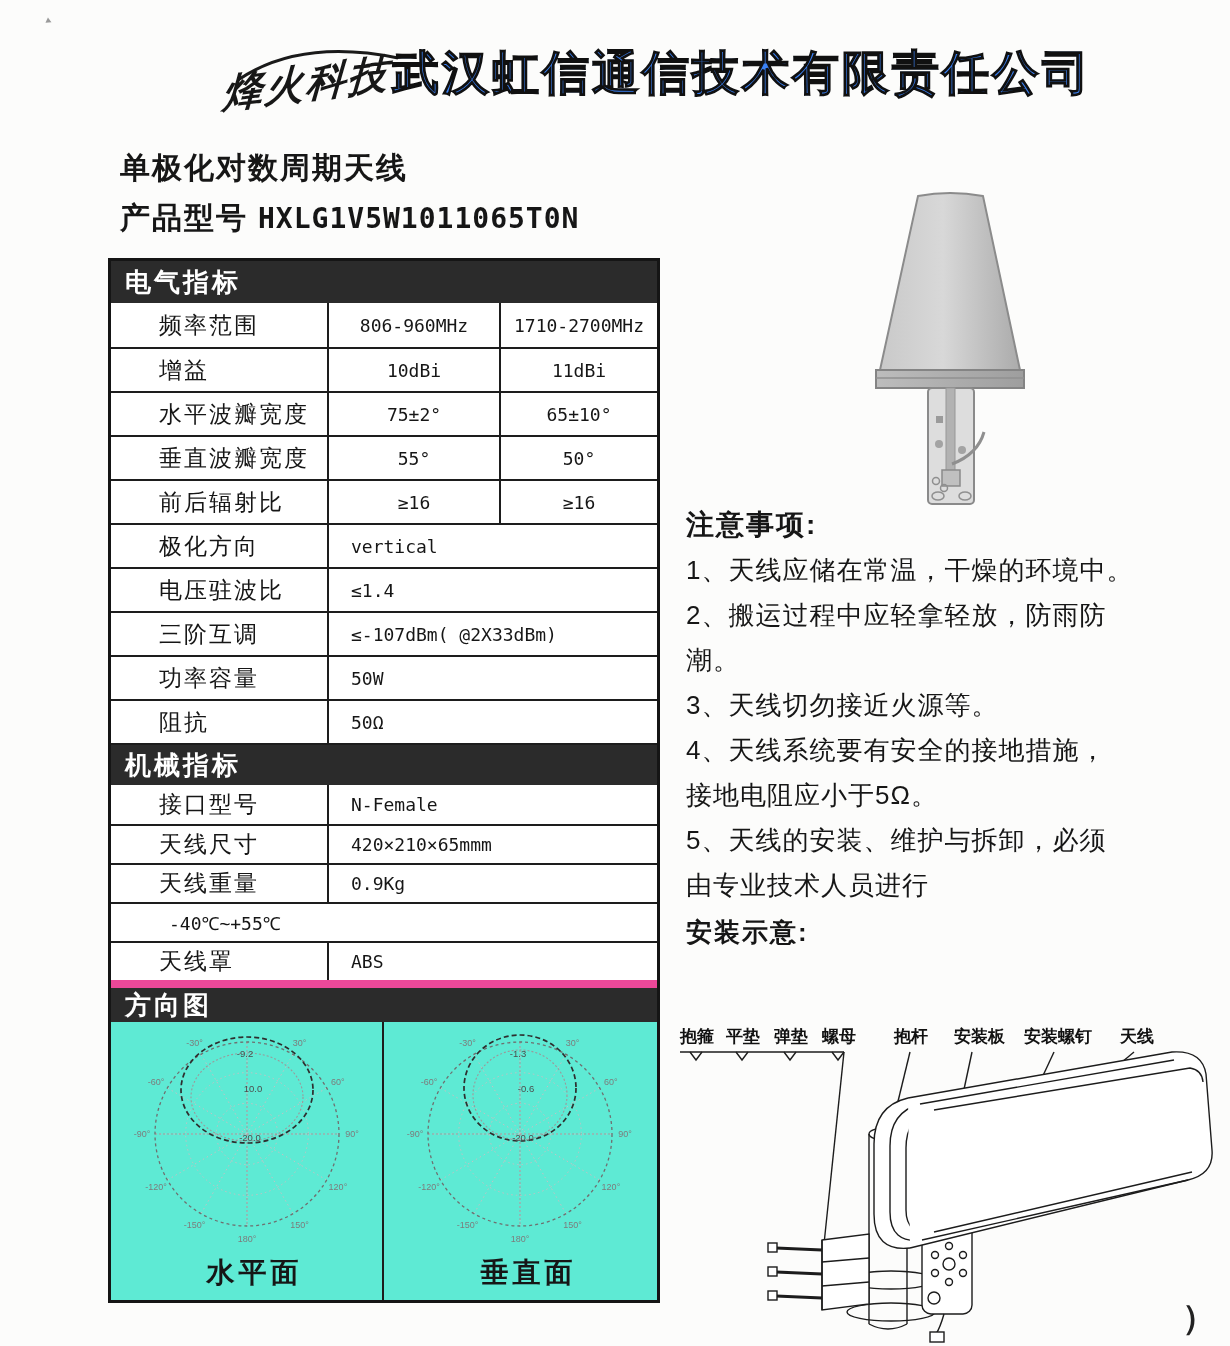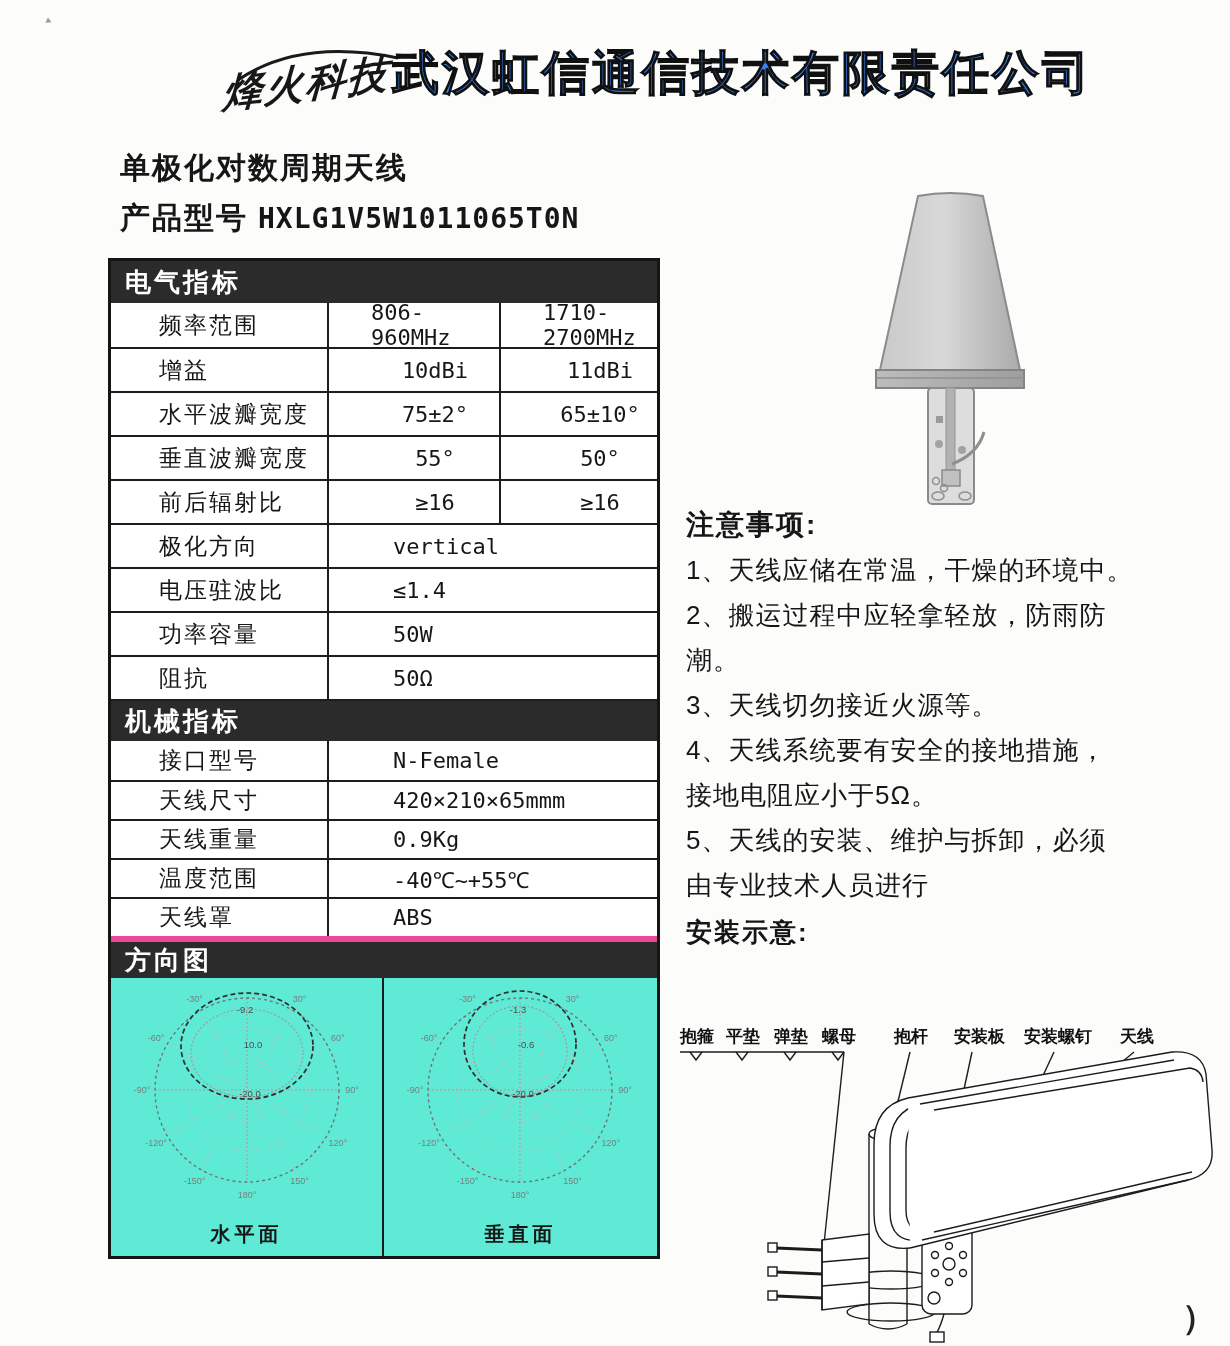--- a/index.html
+++ b/index.html
@@ -34,28 +34,28 @@
     letter-spacing:3px; display:flex; align-items:center; padding-left:14px; box-sizing:border-box;
   }
   .trow{display:flex; border-top:2px solid #1d1d1d; box-sizing:border-box; background:#fff;padding-left:36px;}
   .trow.first{border-top:none;}
   .trow.h44{height:44px;} .trow.h39{height:39px;}
   .tcell{display:flex; align-items:center; box-sizing:border-box; overflow:hidden;}
   .c-label{width:182px; border-right:2px solid #1d1d1d; padding-left:12px; font-size:23px; letter-spacing:2px;}
   .c-v1{width:172px; border-right:2px solid #1d1d1d; justify-content:center;}
   .c-v2{flex:1; justify-content:center;}
   .c-span{flex:1; justify-content:flex-start; padding-left:22px;}
-  .val{font-family:"DejaVu Sans Mono","Liberation Mono",monospace; font-size:22px;margin-left:42px;}
+  .val{font-family:"DejaVu Sans Mono","Liberation Mono",monospace; font-size:18px;}
   
   .plots{display:flex; height:278px; border-top:0;}
   .plot-cell{position:relative; width:50%; box-sizing:border-box;}
   .plot-cell.left{border-right:2px solid #1d1d1d;}
   .plot-caption{
-    position:absolute; bottom:8px; left:0; width:100%; text-align:center;
-    font-size:20px; font-weight:bold; letter-spacing:4px;
+    position:absolute; bottom:8px; left:8px; width:100%; text-align:center;
+    font-size:28px; font-weight:bold; letter-spacing:4px;
   }
   
   .antenna-photo{position:absolute; left:848px; top:182px;}
   .notes{position:absolute; left:686px; top:502px; width:535px;}
   .notes-title{font-size:28px; font-weight:bold; letter-spacing:2px; line-height:46px;}
   .note-line{font-size:26px; line-height:45px; letter-spacing:1px;}
   .install-title{font-size:26px; font-weight:bold; letter-spacing:2px; line-height:48px;}
   .install-diagram{position:absolute; left:672px; top:1022px;}
   .corner-mark{position:absolute; left:1182px; top:1295px; font-size:34px; font-weight:bold; color:#222;}
   .tl-mark{position:absolute; left:44px; top:12px; font-size:16px; color:#9a9a9a; transform:rotate(25deg);}
@@ -133,20 +133,26 @@
             <span class="val">vertical</span>
           </div>
         </div>
         <div class="trow h44">
           <div class="tcell c-label">电压驻波比</div>
           <div class="tcell c-span">
             <span class="val">≤1.4</span>
           </div>
         </div>
         <div class="trow h44">
+          <div class="tcell c-label">三阶互调</div>
+          <div class="tcell c-span">
+            <span class="val">≤-107dBm( @2X33dBm)</span>
+          </div>
+        </div>
+        <div class="trow h44">
           <div class="tcell c-label">功率容量</div>
           <div class="tcell c-span">
             <span class="val">50W</span>
           </div>
         </div>
         <div class="trow h44">
           <div class="tcell c-label">阻抗</div>
           <div class="tcell c-span">
             <span class="val">50Ω</span>
           </div>
@@ -166,33 +172,32 @@
             <span class="val">420×210×65mmm</span>
           </div>
         </div>
         <div class="trow h39">
           <div class="tcell c-label">天线重量</div>
           <div class="tcell c-span">
             <span class="val">0.9Kg</span>
           </div>
         </div>
         <div class="trow h39">
-          <div class="tcell c-label">温度范围</div>
           <div class="tcell c-span">
             <span class="val">-40℃~+55℃</span>
           </div>
         </div>
         <div class="trow h39">
           <div class="tcell c-label">天线罩</div>
           <div class="tcell c-span">
             <span class="val">ABS</span>
           </div>
         </div>
       </div>
-    <div class="section-bar" style="border-top:6px solid #ec4899;">方向图</div>
+    <div class="section-bar" style="border-top:8px solid #ec4899;">方向图</div>
     <div class="plots">
       <div class="plot-cell left">
         <svg id="plot0" width="273" height="240" viewBox="0 0 273 240">
             <line x1="136" y1="112" x2="136" y2="20" stroke="#c3c3c3" stroke-width="1" stroke-dasharray="1.5 3"></line>
             <line x1="136" y1="112" x2="182" y2="32.32566285183164" stroke="#c3c3c3" stroke-width="1" stroke-dasharray="1.5 3"></line>
             <line x1="136" y1="112" x2="215.67433714816835" y2="66" stroke="#c3c3c3" stroke-width="1" stroke-dasharray="1.5 3"></line>
             <line x1="136" y1="112" x2="228" y2="112" stroke="#c3c3c3" stroke-width="1" stroke-dasharray="1.5 3"></line>
             <line x1="136" y1="112" x2="215.67433714816838" y2="157.99999999999997" stroke="#c3c3c3" stroke-width="1" stroke-dasharray="1.5 3"></line>
             <line x1="136" y1="112" x2="182" y2="191.67433714816838" stroke="#c3c3c3" stroke-width="1" stroke-dasharray="1.5 3"></line>
             <line x1="136" y1="112" x2="136" y2="204" stroke="#c3c3c3" stroke-width="1" stroke-dasharray="1.5 3"></line>

